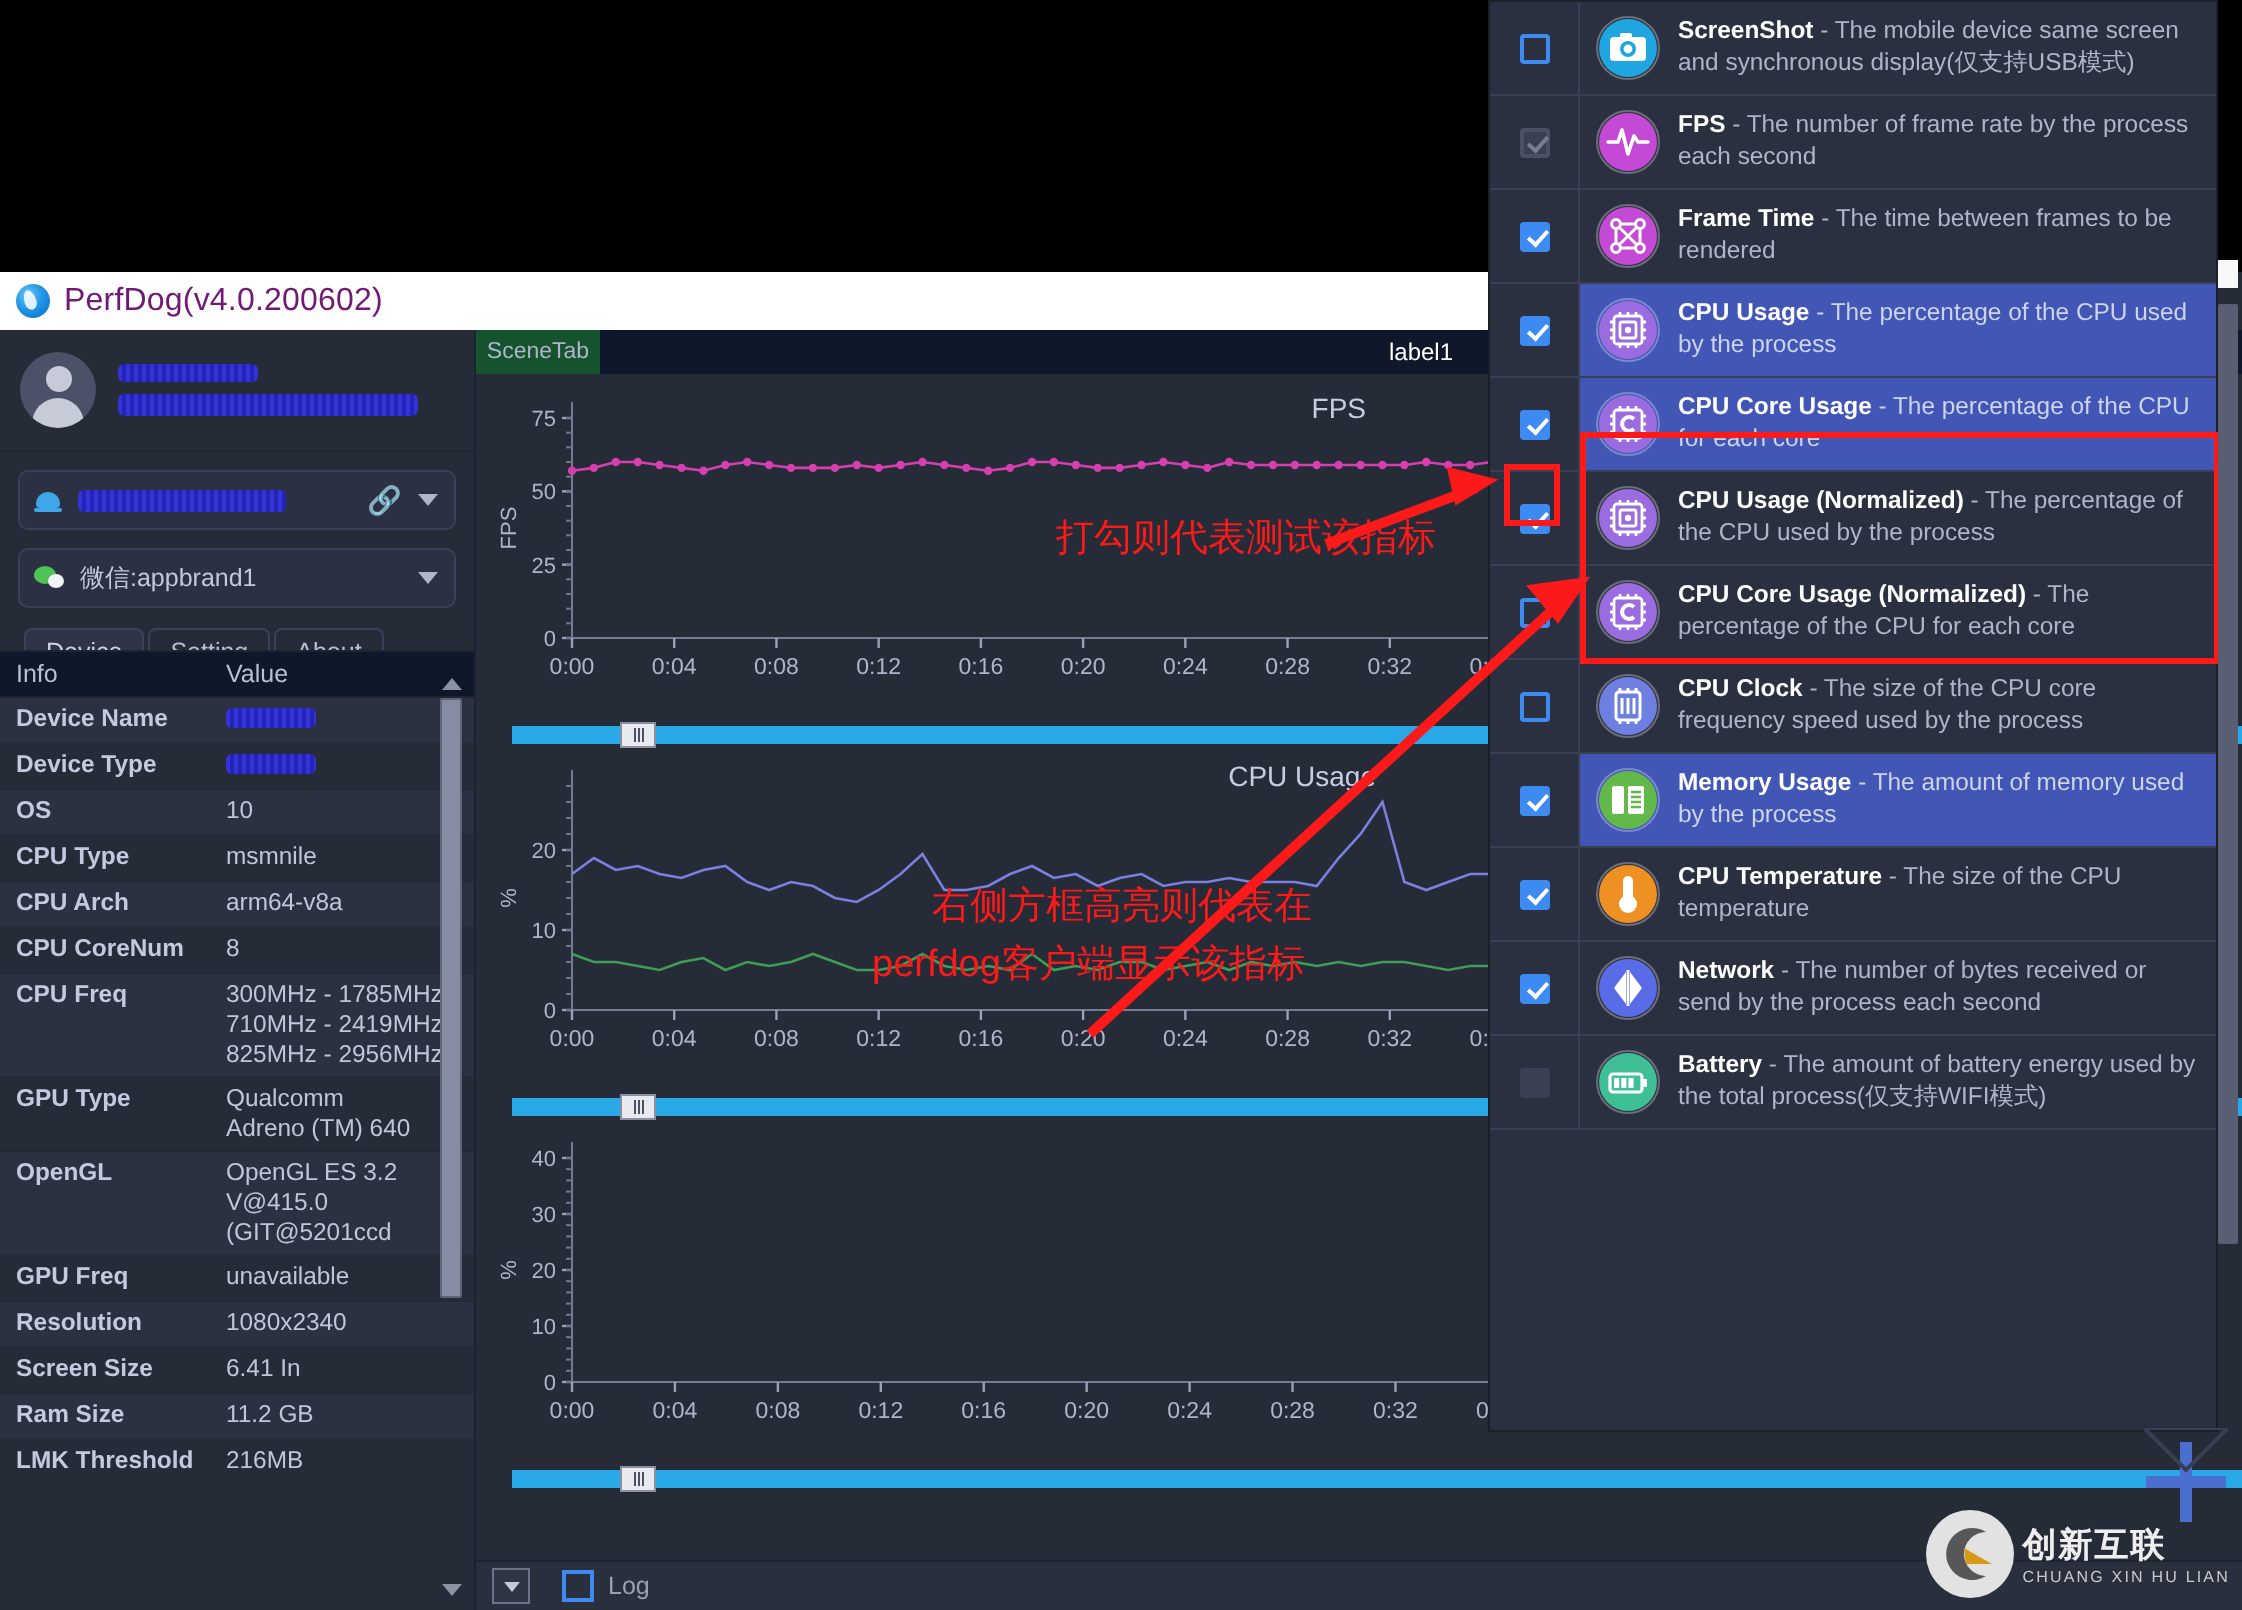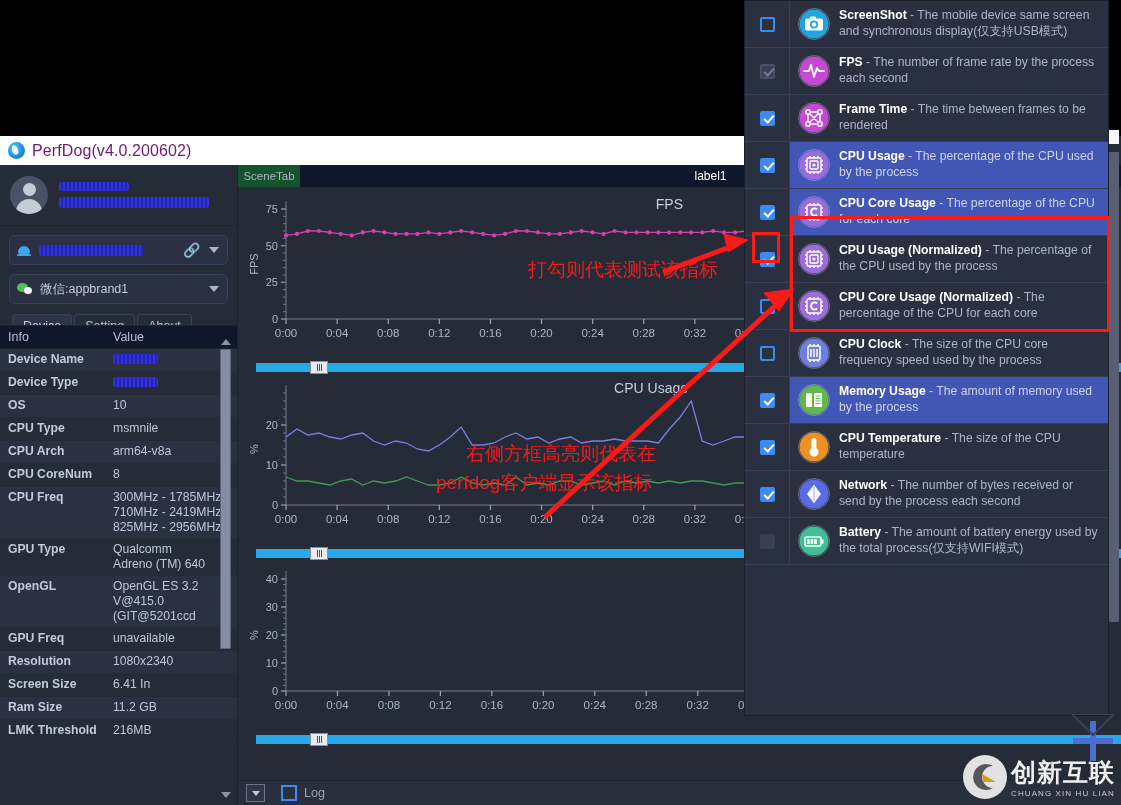--- a/index.html
+++ b/index.html
@@ -95,21 +95,21 @@
 
   .hlbox{position:absolute;border:3px solid #ff1a1a;box-sizing:border-box;pointer-events:none;}
 
   
   .anno{position:absolute;color:#fb1919;font-size:19px;font-weight:normal;line-height:25px;white-space:pre;}
 
   .plus{position:absolute;color:#4a6fd0;font-weight:bold;line-height:1;}
   .wm{position:absolute;right:6px;bottom:6px;display:flex;align-items:center;opacity:.92;}
   .wm-c{width:44px;height:44px;border-radius:50%;background:#f1f1f1;position:relative;display:flex;align-items:center;justify-content:center;font-size:31px;color:#4b4b4b;font-family:"Liberation Serif",serif;}
   .wm-t{margin-left:4px;color:#fff;}
-  .wm-t .cn{font-size:25px;font-weight:bold;letter-spacing:1px;}
+  .wm-t .cn{font-size:17px;font-weight:bold;letter-spacing:1px;}
   .wm-t .en{font-size:8px;letter-spacing:1.1px;color:#d8d8d8;}
 
   .rpscroll{position:absolute;right:2px;top:152px;width:10px;height:520px;background:#22273200;}
   .rpthumb{position:absolute;left:0;top:0;width:10px;height:470px;background:#585f73;border-radius:1px;}
   .rpsmall{position:absolute;right:2px;top:130px;width:10px;height:14px;background:#f7f7f7;}
 </style>
 </head>
 <body>
 
 <div id="root">

